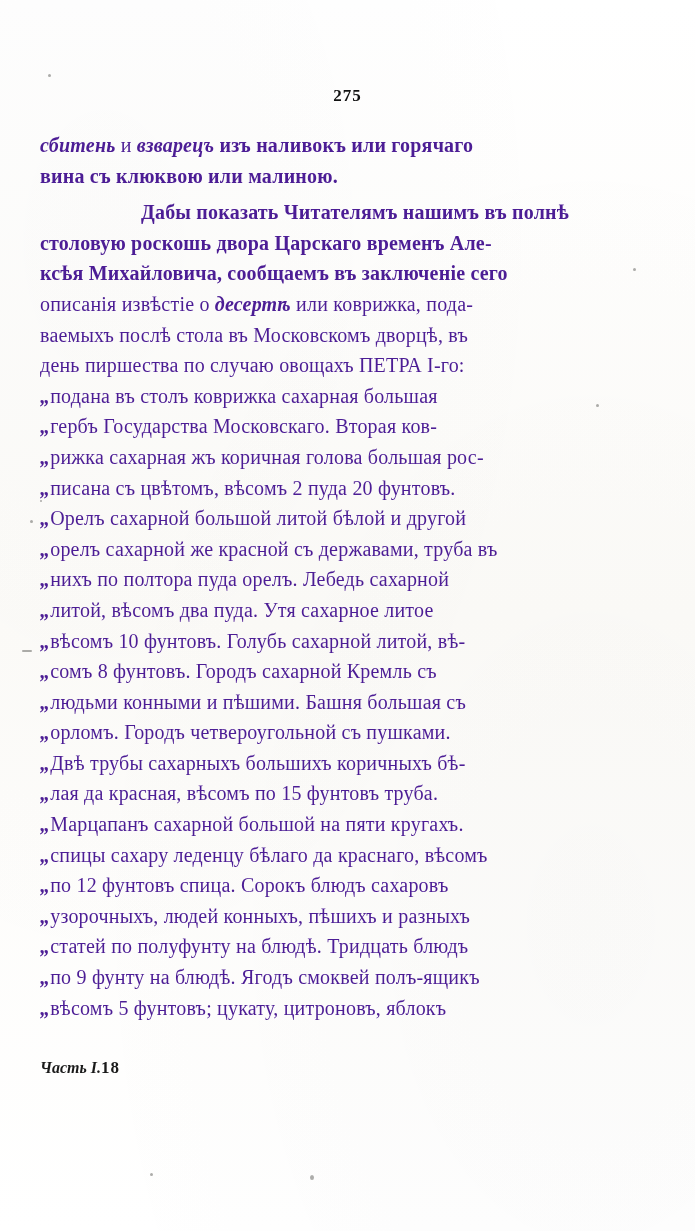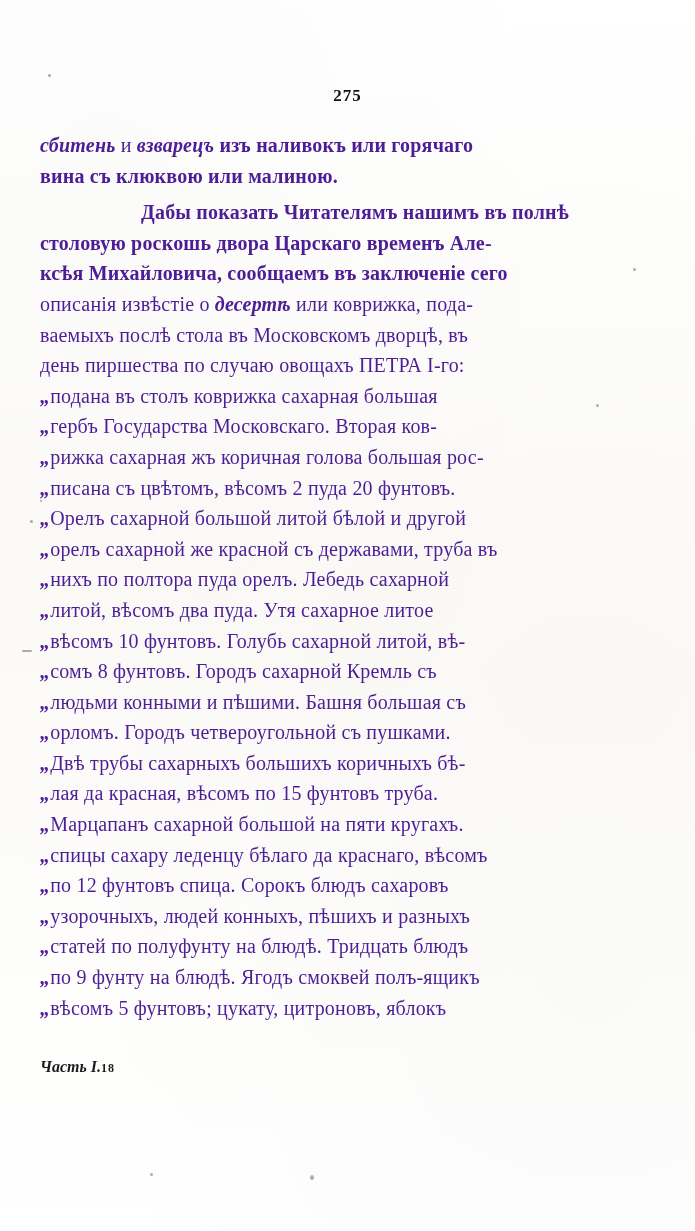--- a/index.html
+++ b/index.html
@@ -80,21 +80,21 @@
     top: 1058px;
     display: flex;
     align-items: baseline;
   }
   .footer-left {
     font-style: italic;
     font-weight: bold;
     font-size: 16px;
   }
   .footer-right {
-    font-size: 12px;
+    font-size: 17px;
     font-weight: bold;
     letter-spacing: 1px;
   }
 </style>
 </head>
 <body>
 
 <div class="page">
   <div class="paper-tone"></div>
 

